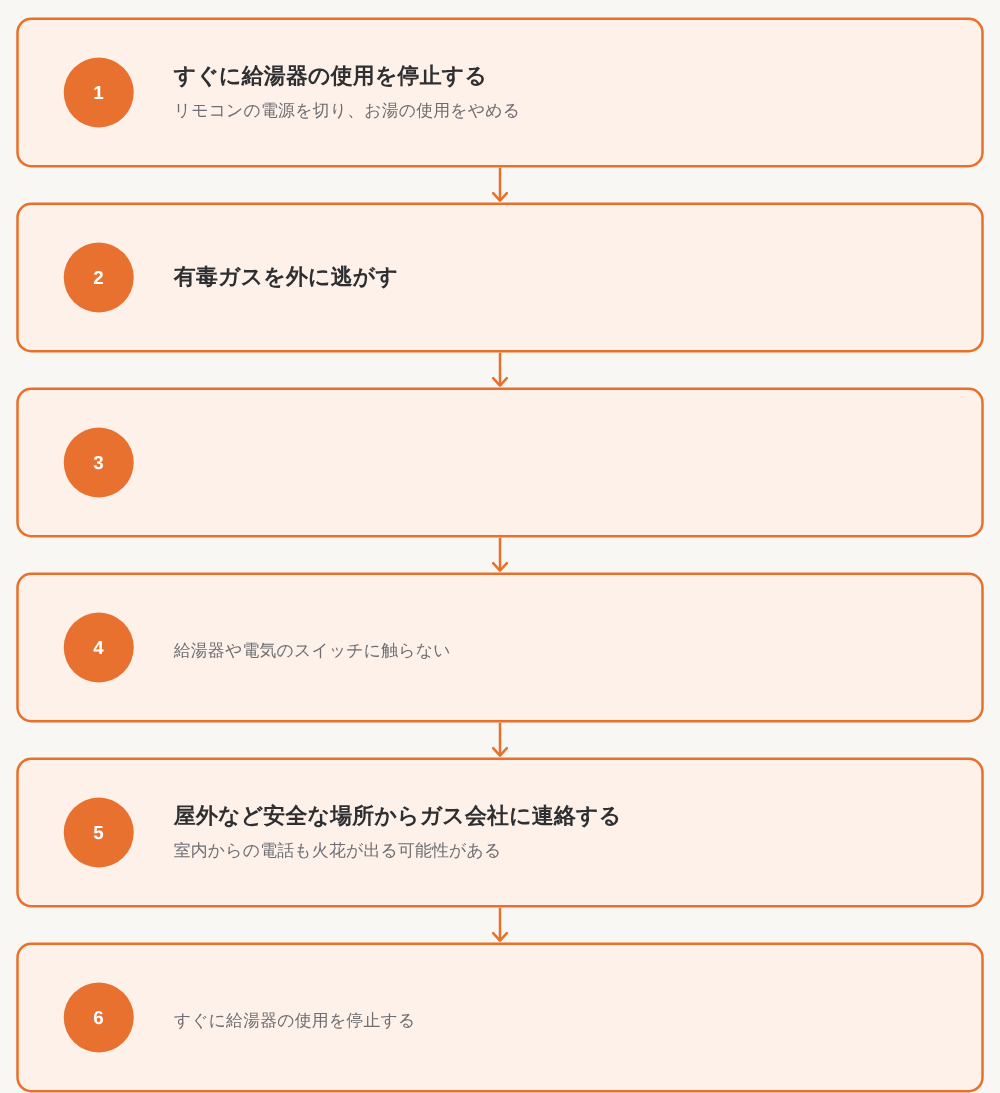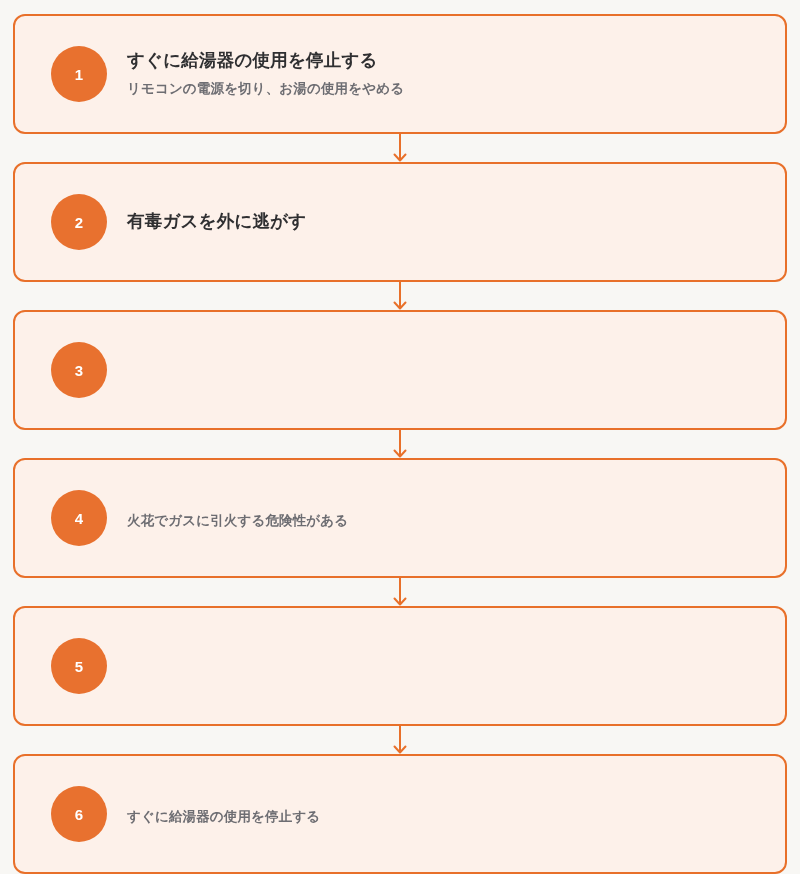--- a/index.html
+++ b/index.html
@@ -49,41 +49,41 @@
     display: flex;
     align-items: center;
     justify-content: center;
     font-size: 15px;
     font-weight: bold;
     line-height: 1;
     letter-spacing: 0.3px;
   }
 
   .step-text {
-    margin-left: 20px;
+    margin-left: 32px;
     display: flex;
     flex-direction: column;
     justify-content: center;
     min-width: 0;
     padding-right: 24px;
   }
 
   .step-title {
     font-size: 17.5px;
     font-weight: bold;
     color: #2f2f31;
     line-height: 1.35;
     letter-spacing: 0.2px;
     white-space: nowrap;
   }
 
   .step-desc {
     margin-top: 7px;
     font-size: 13.5px;
-    font-weight: bold;
+    font-weight: normal;
     color: #6d6d72;
     line-height: 1.4;
     letter-spacing: 0.15px;
     white-space: nowrap;
   }
 
   .connector {
     flex: 0 0 auto;
     height: 28px;
     display: flex;
@@ -145,34 +145,38 @@
       <line x1="8" y1="0" x2="8" y2="26" stroke="#e8702a" stroke-width="2"></line>
       <polyline points="2.5,20.5 8,26.5 13.5,20.5" fill="none" stroke="#e8702a" stroke-width="2" stroke-linecap="round" stroke-linejoin="round"></polyline>
     </svg>
   </div>
 
   <div class="step-box">
     <div class="step-badge">
       <span>4</span>
     </div>
     <div class="step-text">
-      <div class="step-desc">火花でガスに引火する危険性がある</div>
+      <div class="step-desc">給湯器や電気のスイッチに触らない</div>
     </div>
   </div>
 
   <div class="connector">
     <svg width="16" height="28" viewBox="0 0 16 28">
       <line x1="8" y1="0" x2="8" y2="26" stroke="#e8702a" stroke-width="2"></line>
       <polyline points="2.5,20.5 8,26.5 13.5,20.5" fill="none" stroke="#e8702a" stroke-width="2" stroke-linecap="round" stroke-linejoin="round"></polyline>
     </svg>
   </div>
 
   <div class="step-box">
     <div class="step-badge">
       <span>5</span>
+    </div>
+    <div class="step-text">
+      <div class="step-title">屋外など安全な場所からガス会社に連絡する</div>
+      <div class="step-desc">室内からの電話も火花が出る可能性がある</div>
     </div>
   </div>
 
   <div class="connector">
     <svg width="16" height="28" viewBox="0 0 16 28">
       <line x1="8" y1="0" x2="8" y2="26" stroke="#e8702a" stroke-width="2"></line>
       <polyline points="2.5,20.5 8,26.5 13.5,20.5" fill="none" stroke="#e8702a" stroke-width="2" stroke-linecap="round" stroke-linejoin="round"></polyline>
     </svg>
   </div>
 

